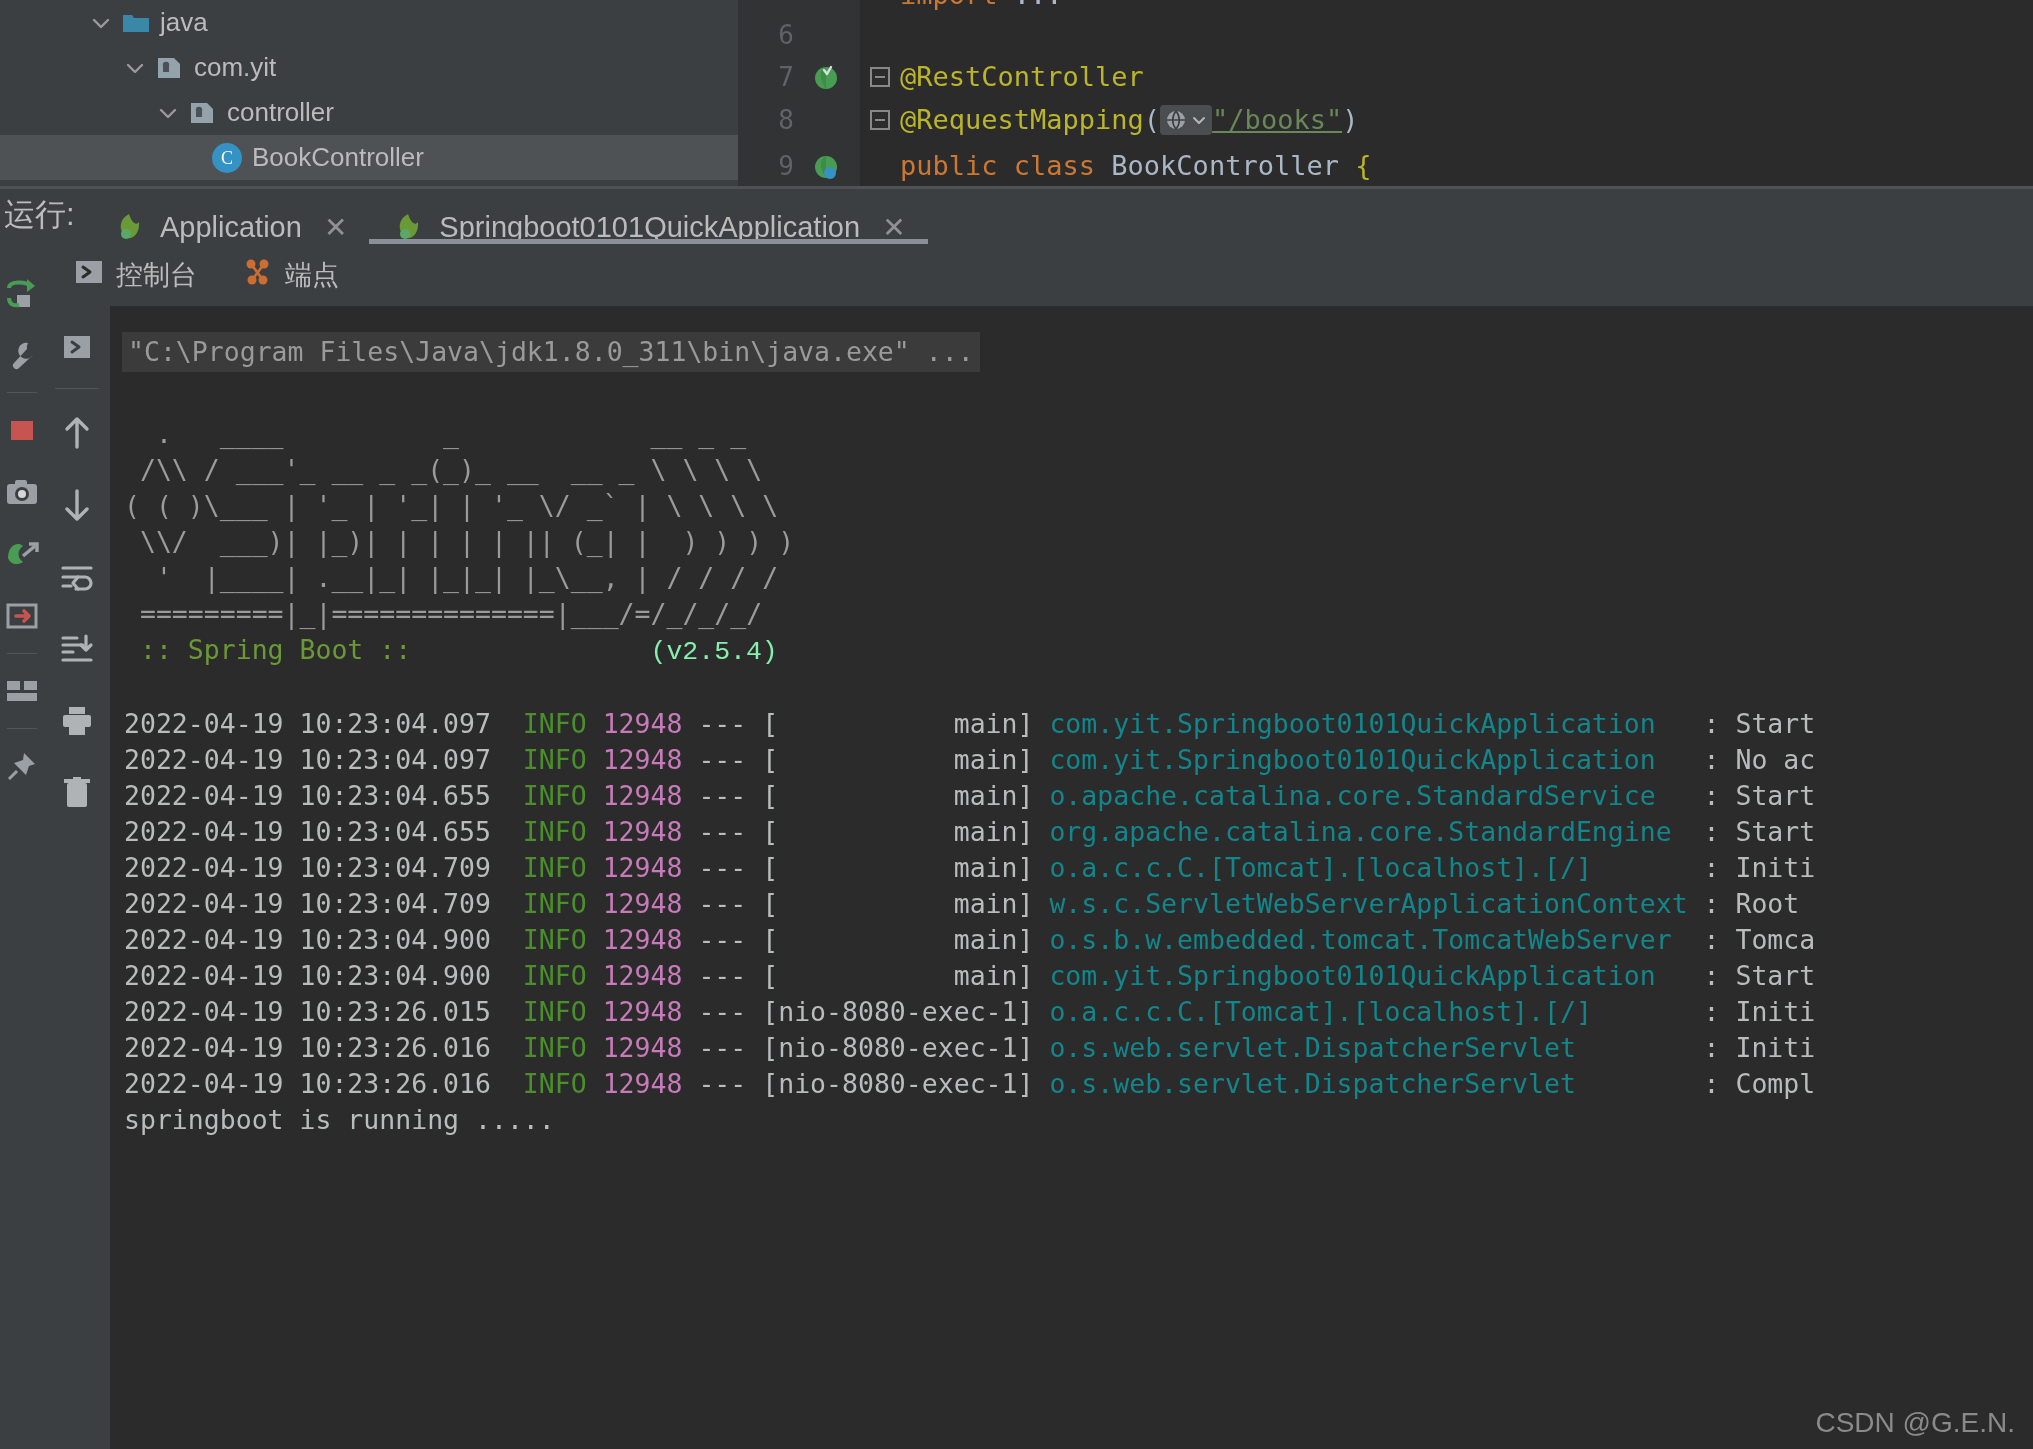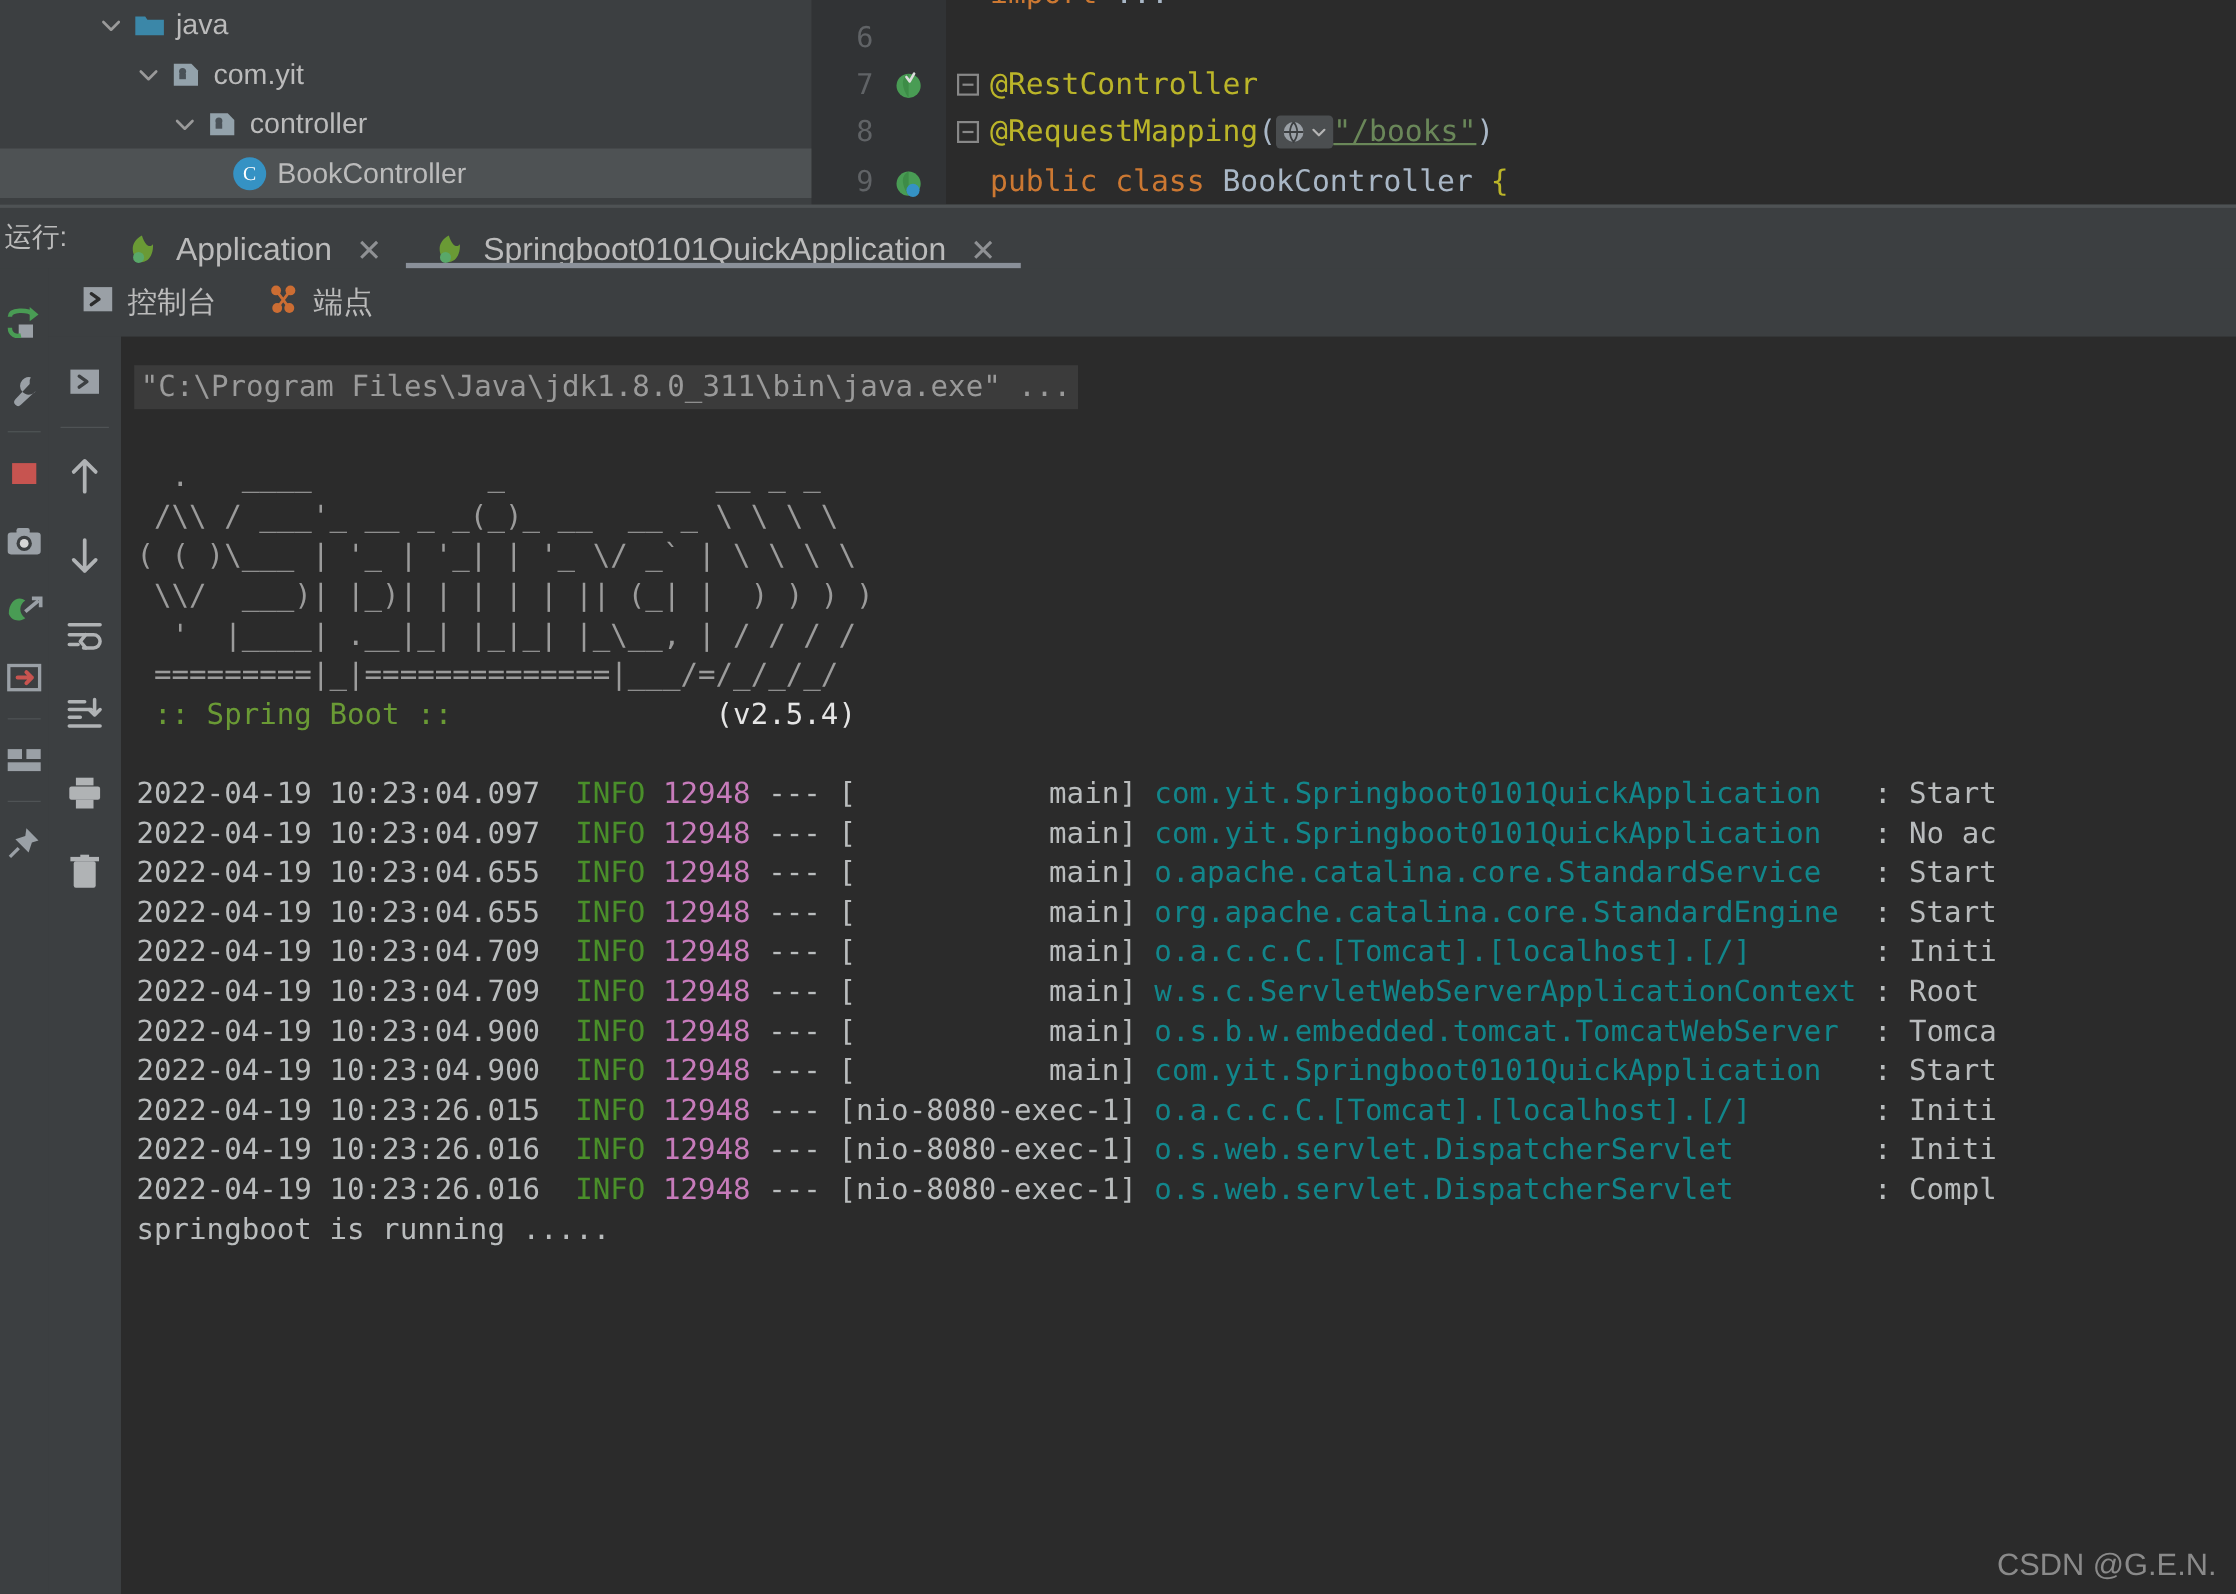--- a/index.html
+++ b/index.html
@@ -92,21 +92,21 @@
   .run-window {
     position: absolute; left: 0; top: 186px; width: 2033px; height: 1263px;
     background: #3c3f41;
   }
   .run-header {
     position: relative; height: 58px; width: 100%;
     display: flex; align-items: center;
     border-bottom: 0;
   }
   .run-label {
-    color: #bbbbbb; font-size: 25px; padding-left: 4px; width: 90px;
+    color: #bbbbbb; font-size: 31px; padding-left: 4px; width: 90px;
   }
   .run-tab {
     display: flex; align-items: flex-end; gap: 14px;
     height: 58px; padding: 0 22px;
     color: #bbbbbb; font-size: 29px; white-space: nowrap;
     position: relative;
   }
   .run-tab.active::after {
     content:""; position:absolute; left: 0; right: 0; bottom: 0;
     height: 5px; background: #8a9099;
@@ -153,21 +153,21 @@
     display: inline-block;
     background: #3b3b3b;
     color: #9a9a9a;
     padding: 2px 6px;
     margin-left: 12px;
     white-space: pre;
   }
   .out-row { white-space: pre; padding-left: 14px; }
   .banner { color: #9b9b9b; white-space: pre; padding-left: 14px; }
   .sb-green { color: #6a9a35; }
-  .sb-ver { color: #e5e5e5; }
+  .sb-ver { color: #86efac; font-family: Liberation Mono, monospace; }
   .lg-time { color: #b9bcbd; }
   .lg-info { color: #4a8f2a; }
   .lg-pid { color: #c77bbb; }
   .lg-dash { color: #b9bcbd; }
   .lg-thread { color: #b9bcbd; }
   .lg-logger { color: #12868b; }
   .lg-msg { color: #b9bcbd; }
 
   .watermark {
     position: absolute; right: 18px; bottom: 10px;

